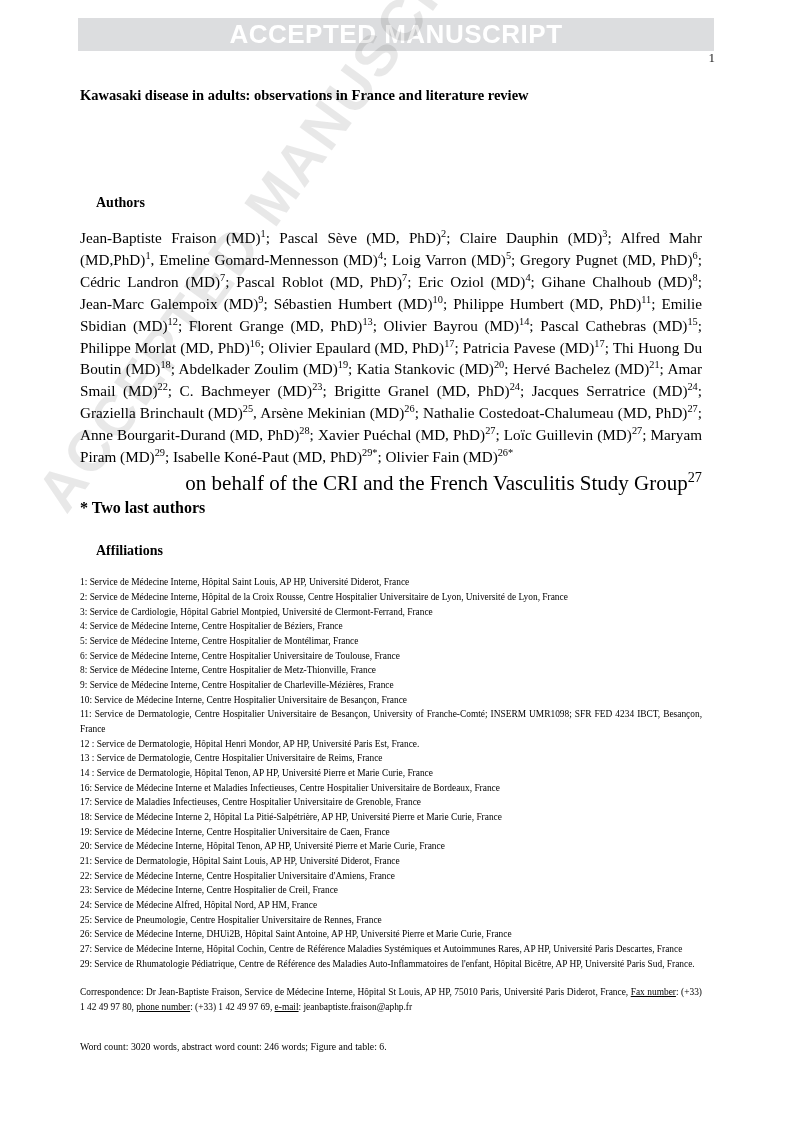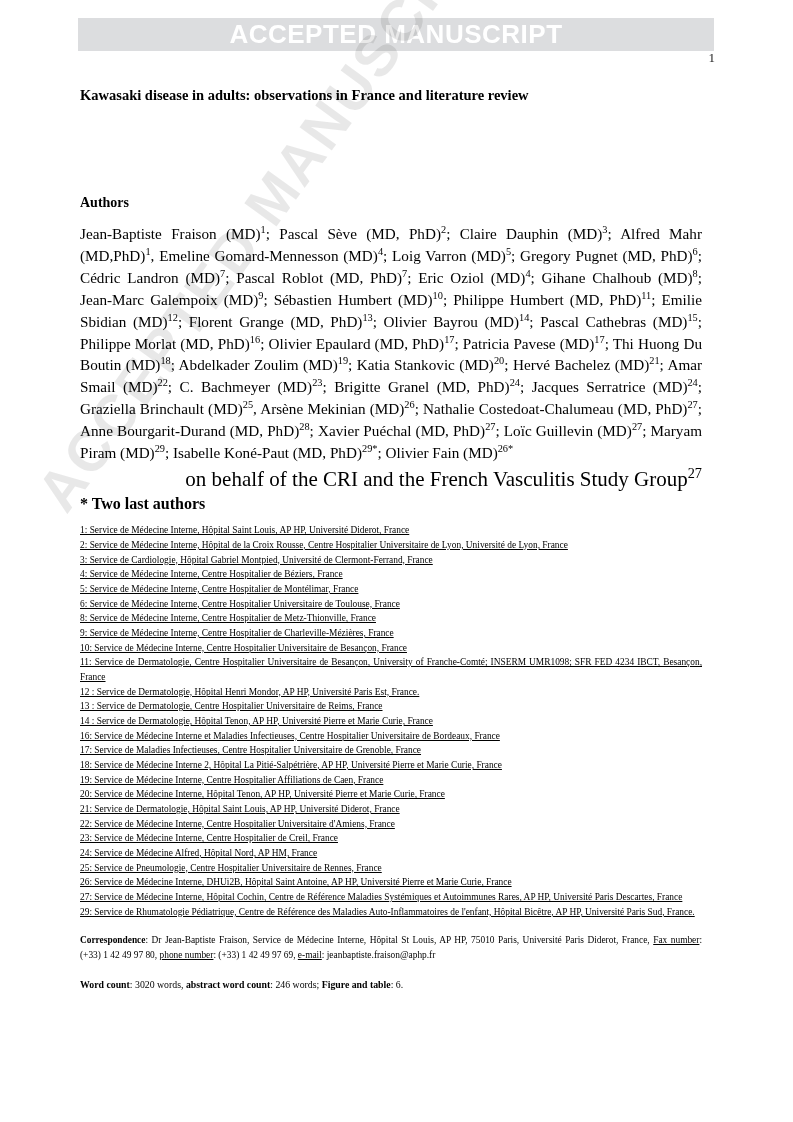--- a/index.html
+++ b/index.html
@@ -90,21 +90,21 @@
     margin-top: 86px;
     font-size: 14.5px;
     font-weight: bold;
     line-height: 1.25;
     text-align: left;
   }
 
   .section-heading {
     font-size: 14px;
     font-weight: bold;
-    margin: 0;
+    margin: 16px;
   }
 
   #authors-heading { margin-top: 91px; }
 
   #authors-block {
     margin-top: 12px;
     font-size: 15.2px;
     line-height: 1.44;
     text-align: justify;
     text-justify: inter-word;
@@ -124,35 +124,34 @@
   #affiliations-heading { margin-top: 26px; }
 
   #affiliations-list {
     margin-top: 10px;
     font-size: 9.4px;
     line-height: 1.56;
   }
   .affiliation-item {
     text-align: justify;
     text-justify: inter-word;
-    text-decoration: underline;
   }
 
   #correspondence {
     margin-top: 14px;
     font-size: 9.4px;
     line-height: 1.56;
     text-align: justify;
   }
   #wordcount {
-    margin-top: 15px;
+    margin-top: 25px;
     font-size: 9.8px;
     line-height: 1.5;
   }
-  .b { font-weight: bold; }
+  .b { font-weight: normal; }
   .u { text-decoration: underline; }
   sup { font-size: 0.68em; line-height: 0; vertical-align: super; }
 </style>
 </head>
 <body>
 
 <div id="page">
 
   <div id="watermark">
     <div class="wm-text">ACCEPTED MANUSCRIPT</div>
@@ -171,39 +170,40 @@
     <div class="section-heading" id="authors-heading">Authors</div>
 
     <div id="authors-block"><span>Jean-Baptiste Fraison (MD)</span><sup>1</sup><span>; Pascal Sève (MD, PhD)</span><sup>2</sup><span>; Claire Dauphin (MD)</span><sup>3</sup><span>; Alfred Mahr (MD,PhD)</span><sup>1</sup><span>, Emeline Gomard-Mennesson (MD)</span><sup>4</sup><span>; Loig Varron (MD)</span><sup>5</sup><span>; Gregory Pugnet (MD, PhD)</span><sup>6</sup><span>; Cédric Landron (MD)</span><sup>7</sup><span>; Pascal Roblot (MD, PhD)</span><sup>7</sup><span>; Eric Oziol (MD)</span><sup>4</sup><span>; Gihane Chalhoub (MD)</span><sup>8</sup><span>; Jean-Marc Galempoix (MD)</span><sup>9</sup><span>; Sébastien Humbert (MD)</span><sup>10</sup><span>; Philippe Humbert (MD, PhD)</span><sup>11</sup><span>; Emilie Sbidian (MD)</span><sup>12</sup><span>; Florent Grange (MD, PhD)</span><sup>13</sup><span>; Olivier Bayrou (MD)</span><sup>14</sup><span>; Pascal Cathebras (MD)</span><sup>15</sup><span>; Philippe Morlat (MD, PhD)</span><sup>16</sup><span>; Olivier Epaulard (MD, PhD)</span><sup>17</sup><span>; Patricia Pavese (MD)</span><sup>17</sup><span>; Thi Huong Du Boutin (MD)</span><sup>18</sup><span>; Abdelkader Zoulim (MD)</span><sup>19</sup><span>; Katia Stankovic (MD)</span><sup>20</sup><span>; Hervé Bachelez (MD)</span><sup>21</sup><span>; Amar Smail (MD)</span><sup>22</sup><span>; C. Bachmeyer (MD)</span><sup>23</sup><span>; Brigitte Granel (MD, PhD)</span><sup>24</sup><span>; Jacques Serratrice (MD)</span><sup>24</sup><span>; Graziella Brinchault (MD)</span><sup>25</sup><span>, Arsène Mekinian (MD)</span><sup>26</sup><span>; Nathalie Costedoat-Chalumeau (MD, PhD)</span><sup>27</sup><span>; Anne Bourgarit-Durand (MD, PhD)</span><sup>28</sup><span>; Xavier Puéchal (MD, PhD)</span><sup>27</sup><span>; Loïc Guillevin (MD)</span><sup>27</sup><span>; Maryam Piram (MD)</span><sup>29</sup><span>; Isabelle Koné-Paut (MD, PhD)</span><sup>29*</sup><span>; Olivier Fain (MD)</span><sup>26*</sup></div>
 
     <div id="authors-trailer">
       <span>on behalf of the CRI and the French Vasculitis Study Group</span><sup>27</sup>
     </div>
 
     <div id="two-last-authors">* Two last authors</div>
 
+    <div class="section-heading" id="affiliations-heading">Affiliations</div>
 
     <div id="affiliations-list">
         <div class="affiliation-item">1: Service de Médecine Interne, Hôpital Saint Louis, AP HP, Université Diderot, France</div>
         <div class="affiliation-item">2: Service de Médecine Interne, Hôpital de la Croix Rousse, Centre Hospitalier Universitaire de Lyon, Université de Lyon, France</div>
         <div class="affiliation-item">3: Service de Cardiologie, Hôpital Gabriel Montpied, Université de Clermont-Ferrand, France</div>
         <div class="affiliation-item">4: Service de Médecine Interne, Centre Hospitalier de Béziers, France</div>
         <div class="affiliation-item">5: Service de Médecine Interne, Centre Hospitalier de Montélimar, France</div>
         <div class="affiliation-item">6: Service de Médecine Interne, Centre Hospitalier Universitaire de Toulouse, France</div>
         <div class="affiliation-item">8: Service de Médecine Interne, Centre Hospitalier de Metz-Thionville, France</div>
         <div class="affiliation-item">9: Service de Médecine Interne, Centre Hospitalier de Charleville-Mézières, France</div>
         <div class="affiliation-item">10: Service de Médecine Interne, Centre Hospitalier Universitaire de Besançon, France</div>
         <div class="affiliation-item">11: Service de Dermatologie, Centre Hospitalier Universitaire de Besançon, University of Franche-Comté; INSERM UMR1098; SFR FED 4234 IBCT, Besançon, France</div>
         <div class="affiliation-item">12 : Service de Dermatologie, Hôpital Henri Mondor, AP HP, Université Paris Est, France.</div>
         <div class="affiliation-item">13 : Service de Dermatologie, Centre Hospitalier Universitaire de Reims, France</div>
         <div class="affiliation-item">14 : Service de Dermatologie, Hôpital Tenon, AP HP, Université Pierre et Marie Curie, France</div>
         <div class="affiliation-item">16: Service de Médecine Interne et Maladies Infectieuses, Centre Hospitalier Universitaire de Bordeaux, France</div>
         <div class="affiliation-item">17: Service de Maladies Infectieuses, Centre Hospitalier Universitaire de Grenoble, France</div>
         <div class="affiliation-item">18: Service de Médecine Interne 2, Hôpital La Pitié-Salpétrière, AP HP, Université Pierre et Marie Curie, France</div>
-        <div class="affiliation-item">19: Service de Médecine Interne, Centre Hospitalier Affiliations de Caen, France</div>
+        <div class="affiliation-item">19: Service de Médecine Interne, Centre Hospitalier Universitaire de Caen, France</div>
         <div class="affiliation-item">20: Service de Médecine Interne, Hôpital Tenon, AP HP, Université Pierre et Marie Curie, France</div>
         <div class="affiliation-item">21: Service de Dermatologie, Hôpital Saint Louis, AP HP, Université Diderot, France</div>
         <div class="affiliation-item">22: Service de Médecine Interne, Centre Hospitalier Universitaire d'Amiens, France</div>
         <div class="affiliation-item">23: Service de Médecine Interne, Centre Hospitalier de Creil, France</div>
         <div class="affiliation-item">24: Service de Médecine Alfred, Hôpital Nord, AP HM, France</div>
         <div class="affiliation-item">25: Service de Pneumologie, Centre Hospitalier Universitaire de Rennes, France</div>
         <div class="affiliation-item">26: Service de Médecine Interne, DHUi2B, Hôpital Saint Antoine, AP HP, Université Pierre et Marie Curie, France</div>
         <div class="affiliation-item">27: Service de Médecine Interne, Hôpital Cochin, Centre de Référence Maladies Systémiques et Autoimmunes Rares, AP HP, Université Paris Descartes, France</div>
         <div class="affiliation-item">29: Service de Rhumatologie Pédiatrique, Centre de Référence des Maladies Auto-Inflammatoires de l'enfant, Hôpital Bicêtre, AP HP, Université Paris Sud, France.</div>
       </div>

